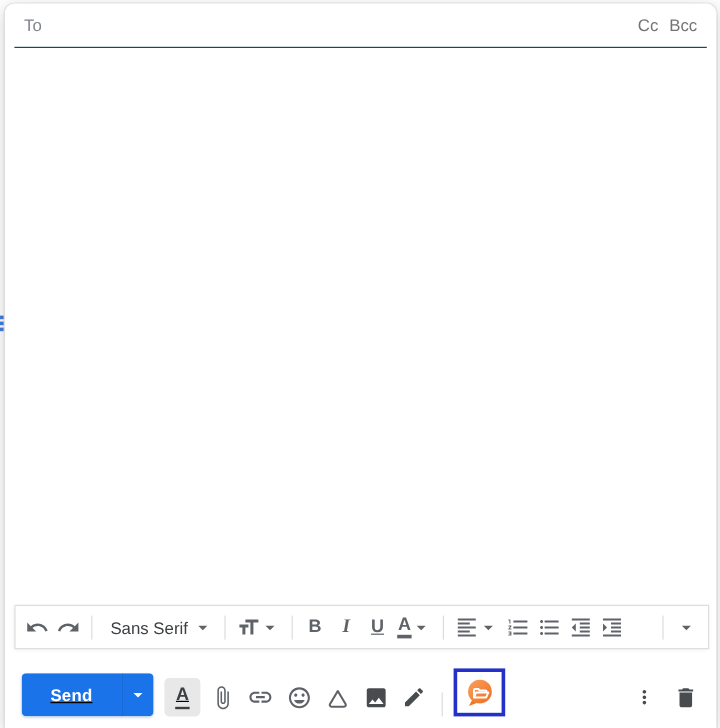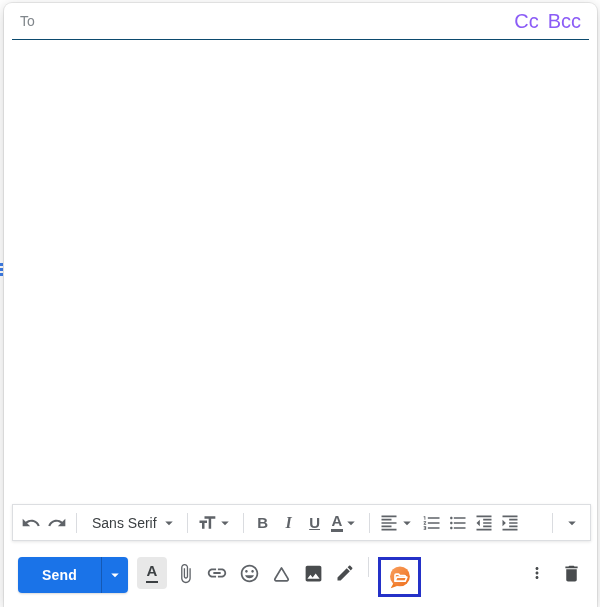--- a/index.html
+++ b/index.html
@@ -28,21 +28,21 @@
   .tb-btn { width:24px; height:24px; border:none; background:transparent; color:#c3c6c9;
             display:flex; align-items:center; justify-content:center; cursor:pointer; padding:0; }
   .tb-btn svg { display:block; }
 
   
   .field-row { flex:0 0 37px; height:37px; margin:0 8px; padding:0 8px;
                border-bottom:1px solid #0c4a6e; display:flex; align-items:center; gap:8px; }
   .field-row input { flex:1; border:none; outline:none; font:14px "Liberation Sans","DejaVu Sans",sans-serif;
                      color:#202124; background:transparent; }
   .field-row input::placeholder { color:#80868b; opacity:1; }
-  .ccbcc { color:#8b5cf6; font-size:20px; cursor:pointer; }
+  .ccbcc { color:#737373; font-size:14px; cursor:pointer; }
   .ccbcc + .ccbcc { margin-left:1px;text-align:center; }
 
   
   .body-area { flex:1 1 auto; cursor:text; }
 
   
   .format-toolbar { flex:0 0 37px; height:37px; margin:0 6px 16px 8px;
                     border:1px solid #dcdee1; border-radius:0;
                     box-shadow:0 1px 3px rgba(0,0,0,.10);
                     display:flex; align-items:center; padding:0 5px; background:#fff; }
@@ -53,21 +53,21 @@
   .ft-caret { margin-left:-1px; }
   .vsep { width:1px; height:20px; background:#dadce0; margin:0 6px; flex:0 0 1px; }
   .font-name { font-size:14px; color:#3c4043; padding:0 4px 0 6px; white-space:nowrap; }
   .glyph { font-size:15px; font-weight:700; color:#5f6368; line-height:1; }
   .glyph.it { font-style:italic; font-family:"Liberation Serif","DejaVu Serif",serif; font-size:16px; }
   .glyph.un { text-decoration:underline; }
   .glyph.col { display:inline-block; border-bottom:3px solid #5f6368; padding:0 1px 1px 1px; }
   .ft-spring { flex:1; }
 
   
-  .action-bar { flex:0 0 48px; display:flex; align-items:flex-start; padding:0 12px 10px 14px; }
+  .action-bar { flex:0 0 48px; display:flex; align-items:flex-end; padding:0 12px 10px 14px;text-decoration:underline; }
   .send-split { display:flex; height:36px; border-radius:4px; overflow:hidden; flex:0 0 auto;
                 box-shadow:0 1px 2px rgba(0,0,0,.15); }
   .send-main { border:none; cursor:pointer; background:#1a73e8; color:#fff;
                font:600 14px "Liberation Sans","DejaVu Sans",sans-serif;
                padding:0 24px; letter-spacing:.2px; }
   .send-caret { border:none; cursor:pointer; background:#1a73e8; color:#fff; width:27px;
                 border-left:1px solid rgba(0,0,0,.22);
                 display:flex; align-items:center; justify-content:center; padding:0; }
   .ab-btn { border:none; background:transparent; cursor:pointer; width:28px; height:32px;
             display:flex; align-items:center; justify-content:center; color:#5f6368;

